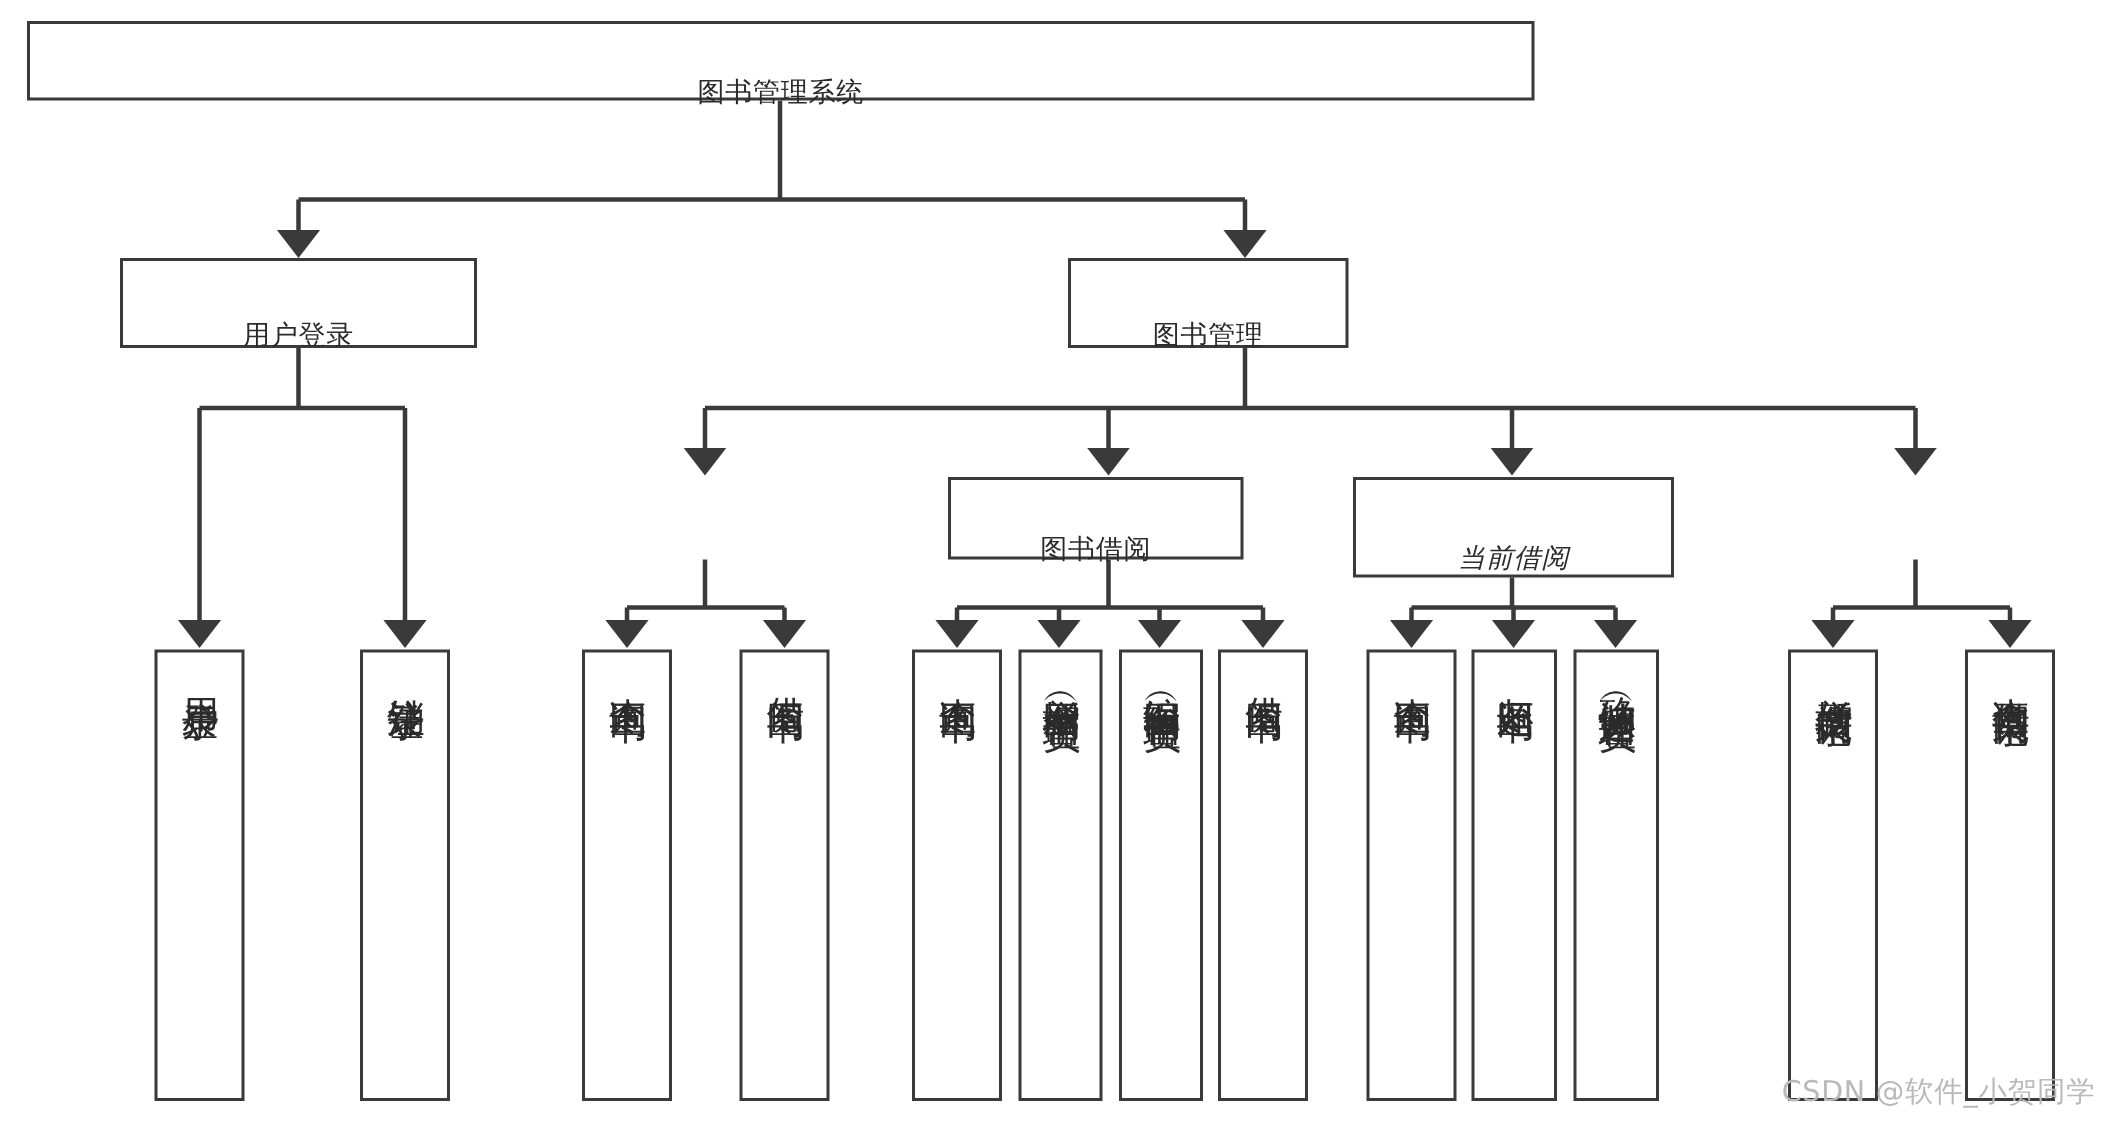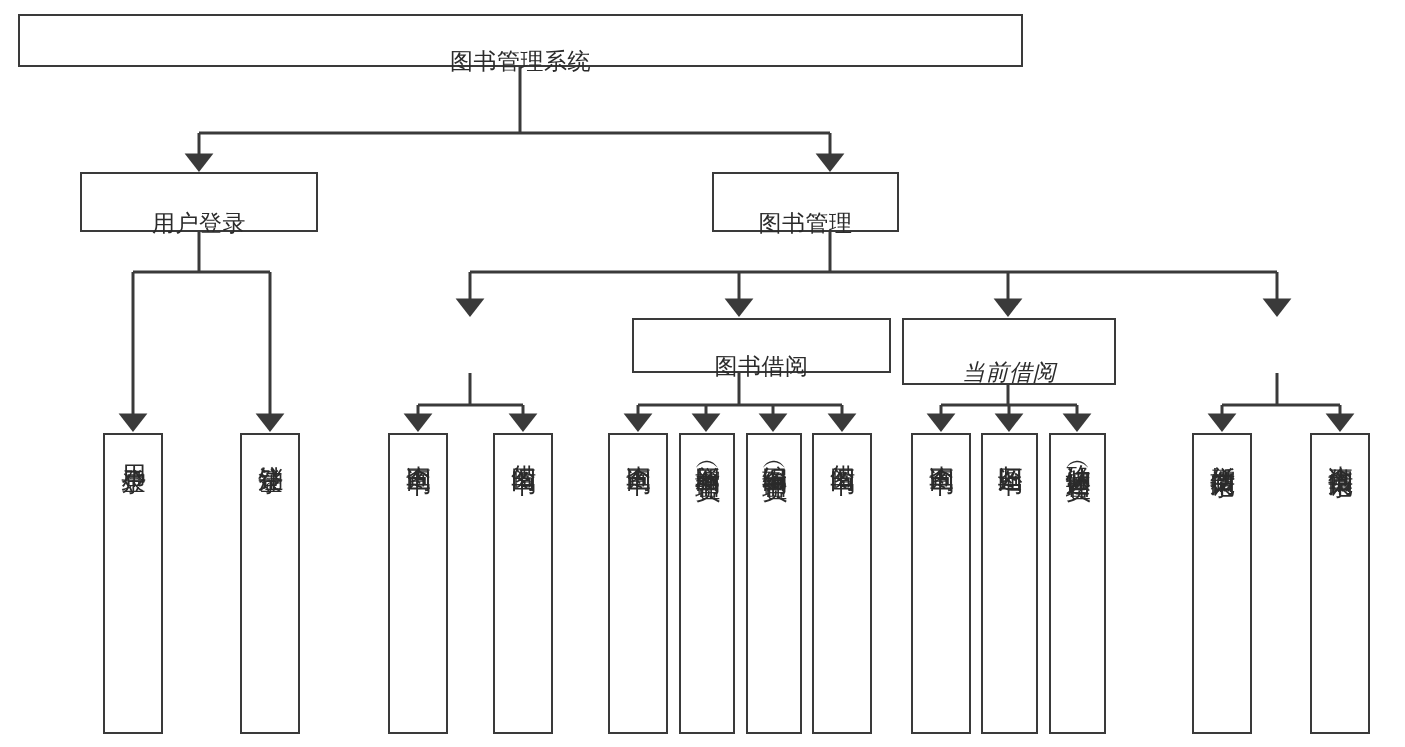--- a/index.html
+++ b/index.html
@@ -37,21 +37,21 @@
     color: #2b2b2b;
     z-index: 2;
   }
   .node .node-label {
     display: block;
     text-align: center;
     line-height: 1.18;
     white-space: nowrap;
   }
   .node.horizontal .node-label {
-    font-size: 23px;
+    font-size: 18px;
     letter-spacing: 0.5px;
     margin-top: 43px;
   }
   .node.vertical {
     align-items: flex-start;
     justify-content: center;
     padding-top: 10px;
   }
   .node.vertical .node-label {
     writing-mode: vertical-rl;
@@ -133,21 +133,21 @@
 
   <div class="node horizontal" style="left:80px; top:172px; width:238px; height:60px;">
     <span class="node-label">用户登录</span>
   </div>
 
   <div class="node horizontal" style="left:712px; top:172px; width:187px; height:60px;">
     <span class="node-label">图书管理</span>
   </div>
 
 
-  <div class="node horizontal" style="left:632px; top:318px; width:259px; height:55px;">
+  <div class="node horizontal" style="left:632px; top:318px; width:197px; height:55px;">
     <span class="node-label">图书借阅</span>
   </div>
 
   <div class="node horizontal" style="left:902px; top:318px; width:214px; height:67px;font-style:italic;">
     <span class="node-label">当前借阅</span>
   </div>
 
 
   <div class="node vertical" style="left:103px; top:433px; width:60px; height:301px;">
     <span class="node-label">用户登录</span>
@@ -194,14 +194,15 @@
   </div>
 
   <div class="node vertical" style="left:1192px; top:433px; width:60px; height:301px;">
     <span class="node-label">新增借阅记录</span>
   </div>
 
   <div class="node vertical" style="left:1310px; top:433px; width:60px; height:301px;">
     <span class="node-label">查询借阅记录</span>
   </div>
 
+  <div id="watermark">CSDN @软件_小贺同学</div>
 
 </div>
 
 </body></html>

